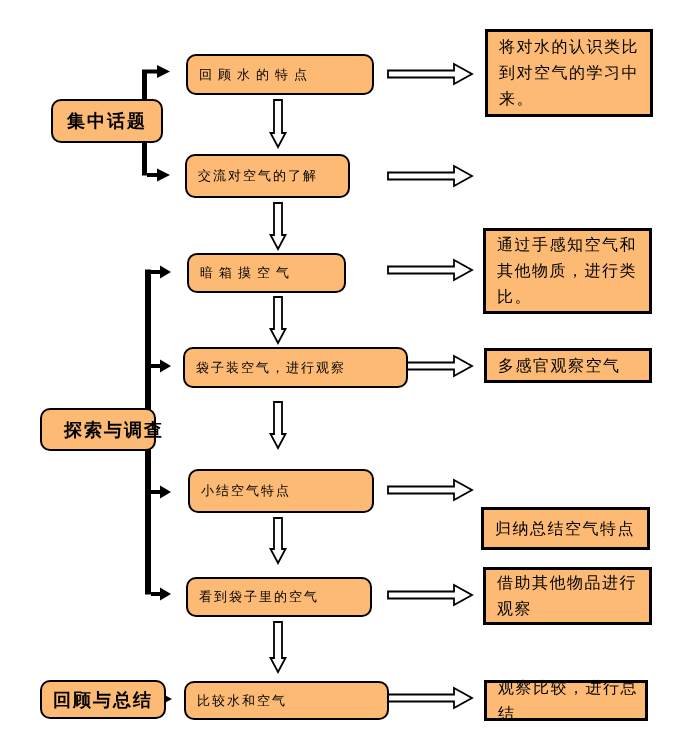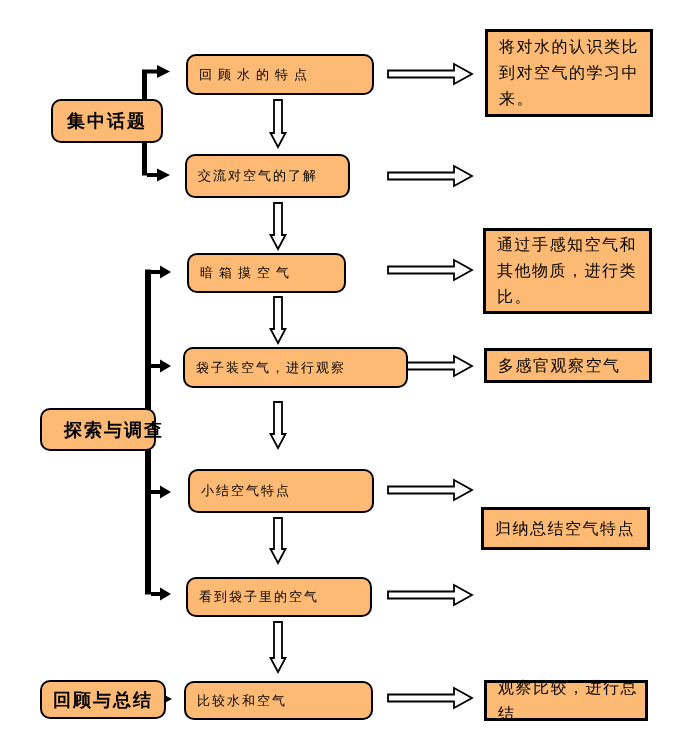--- a/index.html
+++ b/index.html
@@ -111,33 +111,36 @@
   </div>
   <div class="box flow" style="left:183px;top:347px;width:225px;height:41px;">
     <span>袋子装空气，进行观察</span>
   </div>
   <div class="box flow" style="left:188px;top:469px;width:186px;height:44px;">
     <span>小结空气特点</span>
   </div>
   <div class="box flow" style="left:186px;top:577px;width:186px;height:40px;">
     <span>看到袋子里的空气</span>
   </div>
-  <div class="box flow" style="left:184px;top:681px;width:189px;height:39px;">
+  <div class="box flow" style="left:184px;top:681px;width:205px;height:39px;">
     <span>比较水和空气</span>
   </div>
 
   <div class="box note" style="left:485px;top:29px;width:168px;height:88px;">
     <span>将对水的认识类比到对空气的学习中来。</span>
   </div>
   <div class="box note" style="left:483px;top:228px;width:169px;height:86px;">
     <span>通过手感知空气和其他物质，进行类比。</span>
   </div>
   <div class="box note" style="left:484px;top:348px;width:168px;height:35px;">
     <span>多感官观察空气</span>
   </div>
   <div class="box note" style="left:481px;top:469px;width:169px;height:43px;margin-top:38px;">
     <span>归纳总结空气特点</span>
   </div>
+  <div class="box note" style="left:483px;top:567px;width:169px;height:58px;">
+    <span>借助其他物品进行观察</span>
+  </div>
   <div class="box note" style="left:484px;top:680px;width:164px;height:41px;">
     <span>观察比较，进行总结</span>
   </div>
 
 </div>
 
 </body></html>

